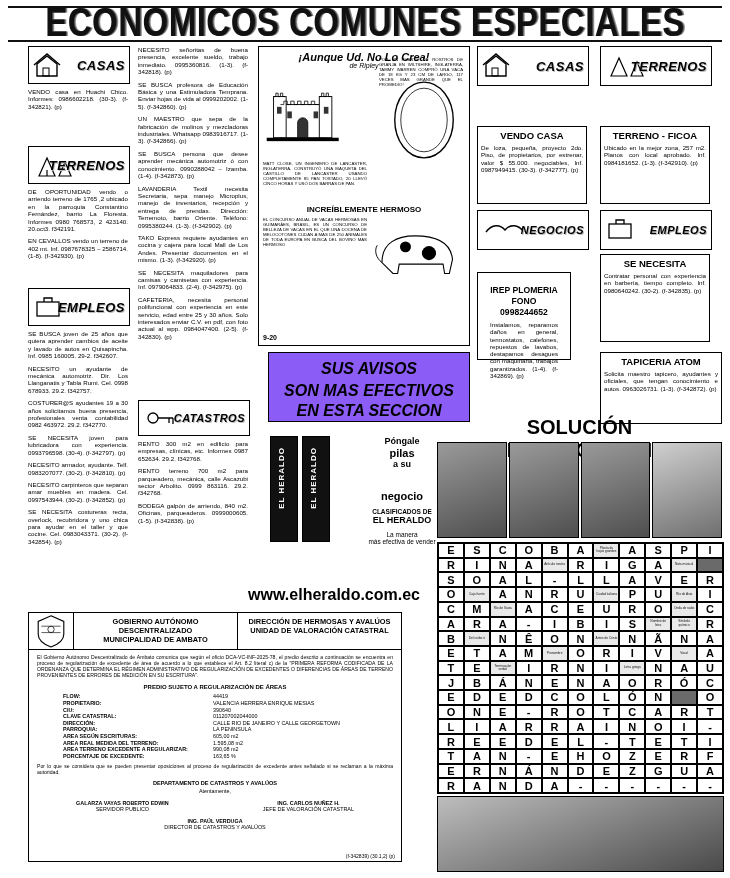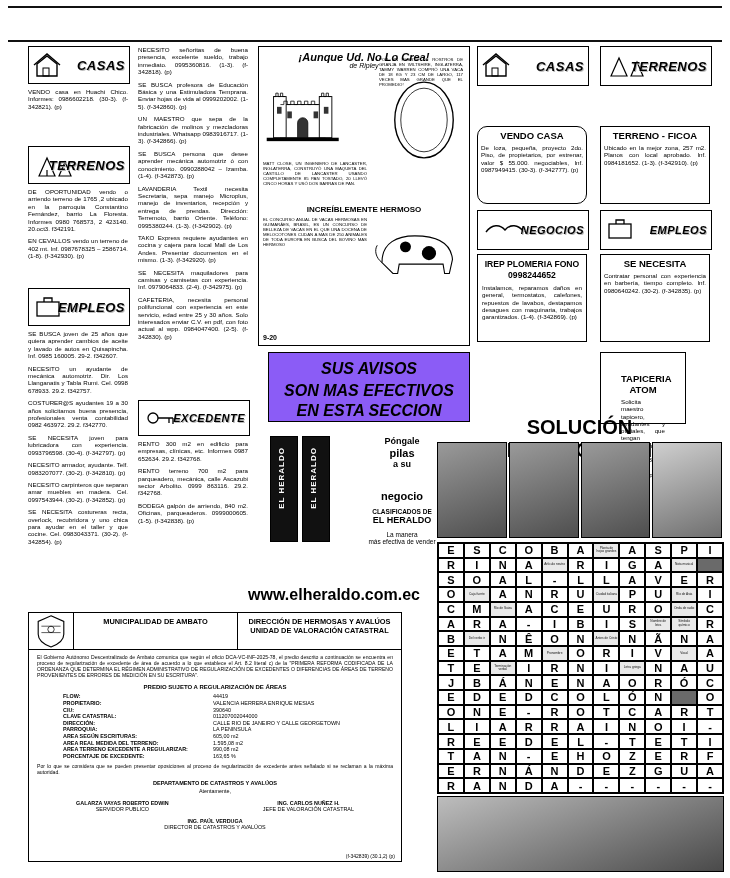--- a/index.html
+++ b/index.html
@@ -73,20 +73,23 @@
   .ctr{text-align:center;}
   .b{font-weight:bold;}
   .i{font-style:italic;}
 </style>
 </head>
 <body>
 
 <div class="page">
 
   <div class="mh-rule" style="top:6px;"></div>
+  <div class="masthead">
+    <div class="mh-text">ECONOMICOS COMUNES ESPECIALES</div>
+  </div>
   <div class="mh-rule" style="top:40px;"></div>
 
   <div class="banner" style="left:28px;top:46px;width:100px;height:36px;">
     <svg class="bn-art" viewBox="0 0 46 30">
       <path d="M4 26 L4 14 L14 6 L24 14 L24 26 Z" fill="none" stroke="#000" stroke-width="1.4"></path>
       <path d="M1 15 L14 4 L27 15" fill="none" stroke="#000" stroke-width="1.4"></path>
       <rect x="10" y="18" width="6" height="8" fill="none" stroke="#000" stroke-width="1"></rect>
     </svg>
     <div class="bn-label">CASAS</div>
   </div>
@@ -172,21 +175,21 @@
     <div class="ad">
         <p>CAFETERIA, necesita personal polifuncional con experiencia en este servicio, edad entre 25 y 30 años. Solo interesados enviar C.V. en pdf, con foto actual al wpp. 0984047400. (2-5). (f-342830). (p)</p>
       </div>
   </div>
 
   <div class="banner" style="left:138px;top:400px;width:110px;height:34px;">
     <svg class="bn-art" viewBox="0 0 46 30">
       <circle cx="10" cy="14" r="5" fill="none" stroke="#000" stroke-width="1.3"></circle>
       <path d="M15 14 L30 14 M26 14 L26 19 M30 14 L30 20" stroke="#000" stroke-width="1.3" fill="none"></path>
     </svg>
-    <div class="bn-label" style="font-size:11px;">EXCEDENTE</div>
+    <div class="bn-label" style="font-size:11px;">CATASTROS</div>
   </div>
 
   <div class="col" style="left:138px;top:440px;width:110px;">
     <div class="ad">
         <p>RENTO 300 m2 en edificio para empresas, clínicas, etc. Informes 0987 652634. 29.2. f342768.</p>
       </div>
     <div class="ad">
         <p>RENTO terreno 700 m2 para parqueadero, mecánica, calle Ascazubi sector Arbolito. 0999 863116. 29.2. f342768.</p>
       </div>
     <div class="ad">
@@ -269,21 +272,21 @@
   </div>
 
   <div class="banner" style="left:600px;top:46px;width:110px;height:38px;">
     <svg class="bn-art" viewBox="0 0 46 30">
       <path d="M6 26 L14 8 L22 26 Z" fill="none" stroke="#000" stroke-width="1.2"></path>
       <path d="M26 26 L32 12 L38 26 Z" fill="none" stroke="#000" stroke-width="1.2"></path>
     </svg>
     <div class="bn-label">TERRENOS</div>
   </div>
 
-  <div class="box" style="left:477px;top:126px;width:110px;height:78px;padding:3px;box-sizing:border-box;border-radius:10px;">
+  <div class="box" style="left:477px;top:126px;width:110px;height:78px;padding:3px;box-sizing:border-box;">
     <div class="boxtitle">VENDO CASA</div>
     <div class="small" style="margin-top:3px;">De loza, pequeña, proyecto 2do. Piso, de propietarios, por estrenar, valor $ 55.000. negociables, Inf. 0987949415. (30-3). (f-342777). (p)</div>
   </div>
 
   <div class="box" style="left:600px;top:126px;width:110px;height:78px;padding:3px;box-sizing:border-box;">
     <div class="boxtitle">TERRENO - FICOA</div>
     <div class="small" style="margin-top:3px;">Ubicado en la mejor zona, 257 m2. Planos con local aprobado. Inf. 0984181652. (1-3). (f-342910). (p)</div>
   </div>
 
   <div class="banner" style="left:477px;top:210px;width:110px;height:38px;">
@@ -294,31 +297,31 @@
   </div>
 
   <div class="banner" style="left:600px;top:210px;width:110px;height:38px;">
     <svg class="bn-art" viewBox="0 0 46 30">
       <rect x="4" y="10" width="22" height="14" fill="none" stroke="#000" stroke-width="1.3"></rect>
       <path d="M11 10 L11 6 L19 6 L19 10" fill="none" stroke="#000" stroke-width="1.3"></path>
     </svg>
     <div class="bn-label" style="font-size:11px;">EMPLEOS</div>
   </div>
 
-  <div class="box" style="left:477px;top:254px;width:110px;height:88px;padding:4px;box-sizing:border-box;">
+  <div class="box" style="left:477px;top:272px;width:94px;height:88px;padding:12px;box-sizing:border-box;">
     <div class="boxtitle" style="font-size:8.6px;">IREP PLOMERIA FONO 0998244652</div>
     <div class="small" style="margin-top:3px;">Instalamos, reparamos daños en general, termostatos, calefones, repuestos de lavabos, destapamos desagues con maquinaria, trabajos garantizados. (1-4). (f-342869). (p)</div>
   </div>
 
   <div class="box" style="left:600px;top:254px;width:110px;height:88px;padding:3px;box-sizing:border-box;">
     <div class="boxtitle">SE NECESITA</div>
     <div class="small" style="margin-top:3px;">Contratar personal con experiencia en barbería, tiempo completo. Inf. 0980640242. (30-2). (f-342835). (p)</div>
   </div>
 
-  <div class="box" style="left:600px;top:352px;width:86px;height:72px;padding:20px;box-sizing:border-box;">
+  <div class="box" style="left:600px;top:352px;width:122px;height:72px;padding:3px;box-sizing:border-box;">
     <div class="boxtitle">TAPICERIA ATOM</div>
     <div class="small" style="margin-top:3px;">Solicita maestro tapicero, ayudantes y oficiales, que tengan conocimiento e autos. 0963026731. (1-3). (f-342872). (p)</div>
   </div>
 
   <div class="hg-title">SOLUCIÓN HERALDOGRAMA</div>
 
   <div class="photos" style="top:442px;height:96px;">
     <div class="photo"></div>
     <div class="photo"></div>
     <div class="photo"></div>
@@ -520,20 +523,21 @@
   <div class="notice">
     <div style="display:flex;border-bottom:1px solid #000;">
       <div style="width:44px;display:flex;align-items:center;justify-content:center;border-right:1px solid #000;">
         <svg viewBox="0 0 40 44" style="width:32px;height:36px;">
           <path d="M20 3 L36 10 L36 26 C36 34 28 39 20 42 C12 39 4 34 4 26 L4 10 Z" fill="none" stroke="#000" stroke-width="1.4"></path>
           <path d="M8 16 h24 M8 24 h24" stroke="#000" stroke-width="0.8"></path>
           <circle cx="20" cy="20" r="4" fill="none" stroke="#000" stroke-width="0.9"></circle>
         </svg>
       </div>
       <div style="flex:1;padding:4px 2px;">
+        <div class="ntitle">GOBIERNO AUTÓNOMO DESCENTRALIZADO</div>
         <div class="ntitle">MUNICIPALIDAD DE AMBATO</div>
       </div>
       <div style="flex:1;padding:4px 2px;border-left:1px solid #000;">
         <div class="ntitle">DIRECCIÓN DE HERMOSAS Y AVALÚOS</div>
         <div class="ntitle">UNIDAD DE VALORACIÓN CATASTRAL</div>
       </div>
     </div>
     <div class="nbody" style="padding:4px 8px;">El Gobierno Autónomo Descentralizado de Ambato comunica que según el oficio DCA-VC-INF-2025-78, el predio descrito a continuación se encuentra en proceso de regularización de excedente de área de acuerdo a lo que establece el Art. 8.2 literal c) de la "PRIMERA REFORMA CODIFICADA DE LA ORDENANZA QUE DETERMINA EL RÉGIMEN ADMINISTRATIVO DE REGULARIZACIÓN DE EXCEDENTES O DIFERENCIAS DE ÁREAS DE TERRENO PROVENIENTES DE ERRORES DE MEDICIÓN EN SU ESCRITURA".</div>
     <div class="b ctr" style="font-size:6px;margin:2px 0 3px;">PREDIO SUJETO A REGULARIZACIÓN DE ÁREAS</div>
     <div id="notice-fields" style="padding:0 34px;">

